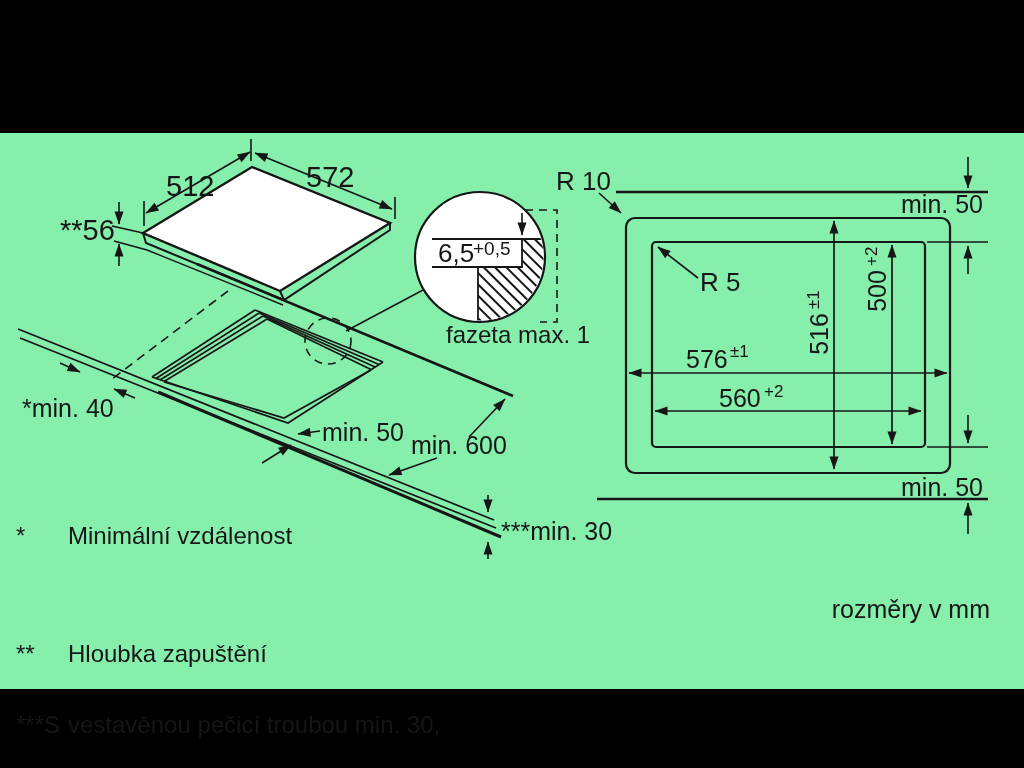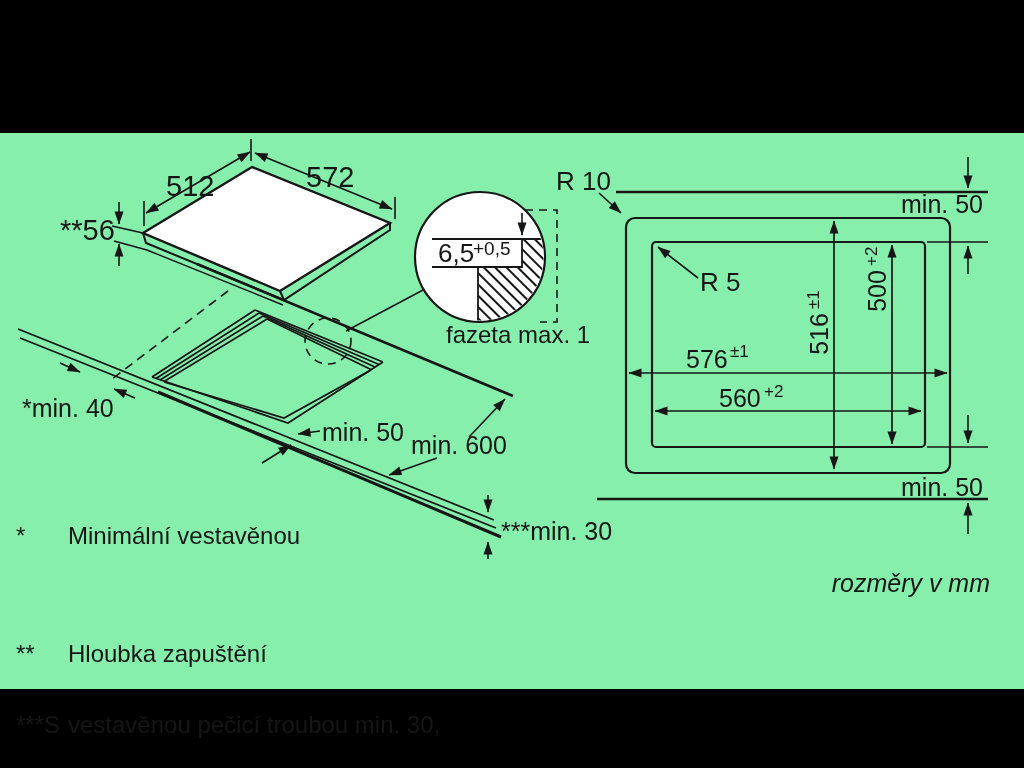--- a/index.html
+++ b/index.html
@@ -17,22 +17,22 @@
   .sheet svg{position:absolute;left:0;top:0;}
   svg text{fill:#161616;font-family:"Liberation Sans",sans-serif;}
   .legend{
     position:absolute;left:16px;top:344px;
     color:#161616;font-size:24px;line-height:23.6px;
     white-space:pre;
   }
   .legend .row{display:flex;}
   .legend .marker{display:inline-block;width:52px;flex:0 0 52px;}
   .units-note{
-    position:absolute;right:34px;top:436px;
-    color:#161616;font-size:25px;font-style:italic;
+    position:absolute;right:34px;top:462px;
+    color:#161616;font-size:25px;
   }
 </style>
 </head>
 <body>
 
 <div class="sheet">
 
   <svg width="1024" height="499" viewBox="0 133 1024 499">
     <defs>
       <marker id="arr" markerUnits="userSpaceOnUse" markerWidth="14" markerHeight="10" viewBox="0 0 14 10" refX="13" refY="5" orient="auto-start-reverse">
@@ -191,21 +191,21 @@
           <text x="0" y="0" font-size="25" text-anchor="middle">500</text>
           <text x="25" y="-9" font-size="17">+2</text>
         </g>
       </g>
     </g>
   </svg>
 
   <div class="legend">
     <div class="row">
       <span class="marker">*</span>
-      <span>Minimální vestavěnou</span>
+      <span>Minimální vzdálenost</span>
     </div>
     <div class="row">
       <span class="marker"></span>
     </div>
     <div class="row">
       <span class="marker">**</span>
       <span>Hloubka zapuštění</span>
     </div>
     <div class="row">
       <span class="marker">***S</span>

